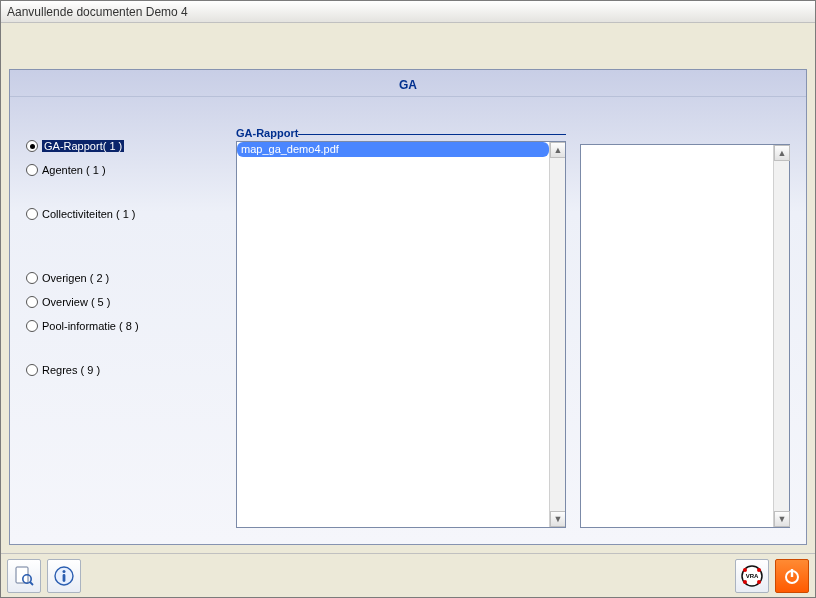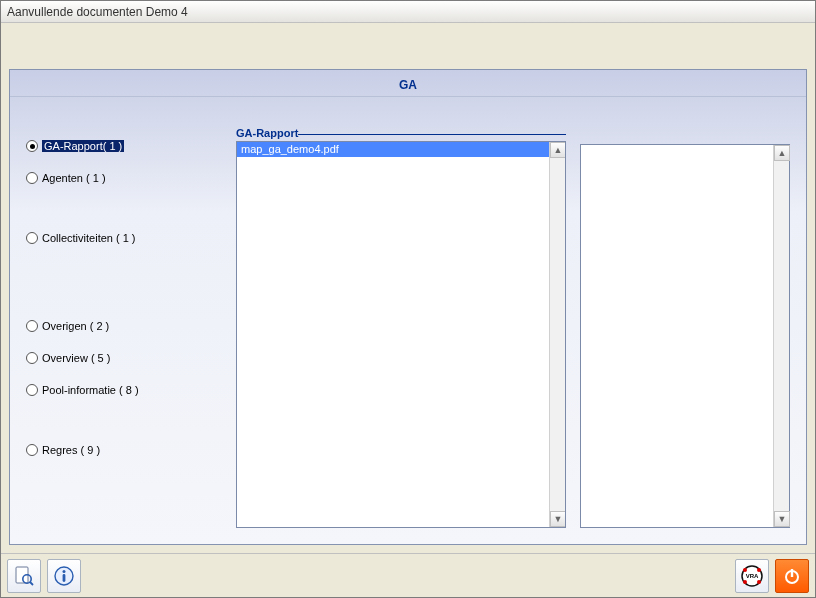--- a/index.html
+++ b/index.html
@@ -50,21 +50,21 @@
   }
   .panel-body {
     flex: 1;
     display: flex;
     padding: 30px 16px 16px 16px;
     gap: 0;
   }
   .sidebar {
     width: 210px;
     display: flex; flex-direction: column;
-    gap: 14px;
+    gap: 6px;
     padding-top: 10px;
   }
   .group-gap { height: 14px; }
   .radio-row {
     display: flex; align-items: center;
     gap: 4px;
     height: 18px;
     cursor: default;
   }
   .radio-row.selected .radio-label {
@@ -109,20 +109,21 @@
     overflow: hidden;
   }
   .list-item {
     background: #4a86ff;
     color: #fff;
     padding: 0 4px;
     height: 15px;
     line-height: 15px;
     font-size: 11px;
     margin-right: 16px;
+    border-radius: 6px;
   }
   .listbox-scroll, .preview-scroll {
     position: absolute;
     right: 0; top: 0; bottom: 0;
     width: 16px;
     background: #f1f1f1;
     border-left: 1px solid #d0d0d0;
   }
   .scroll-btn {
     position: absolute;

